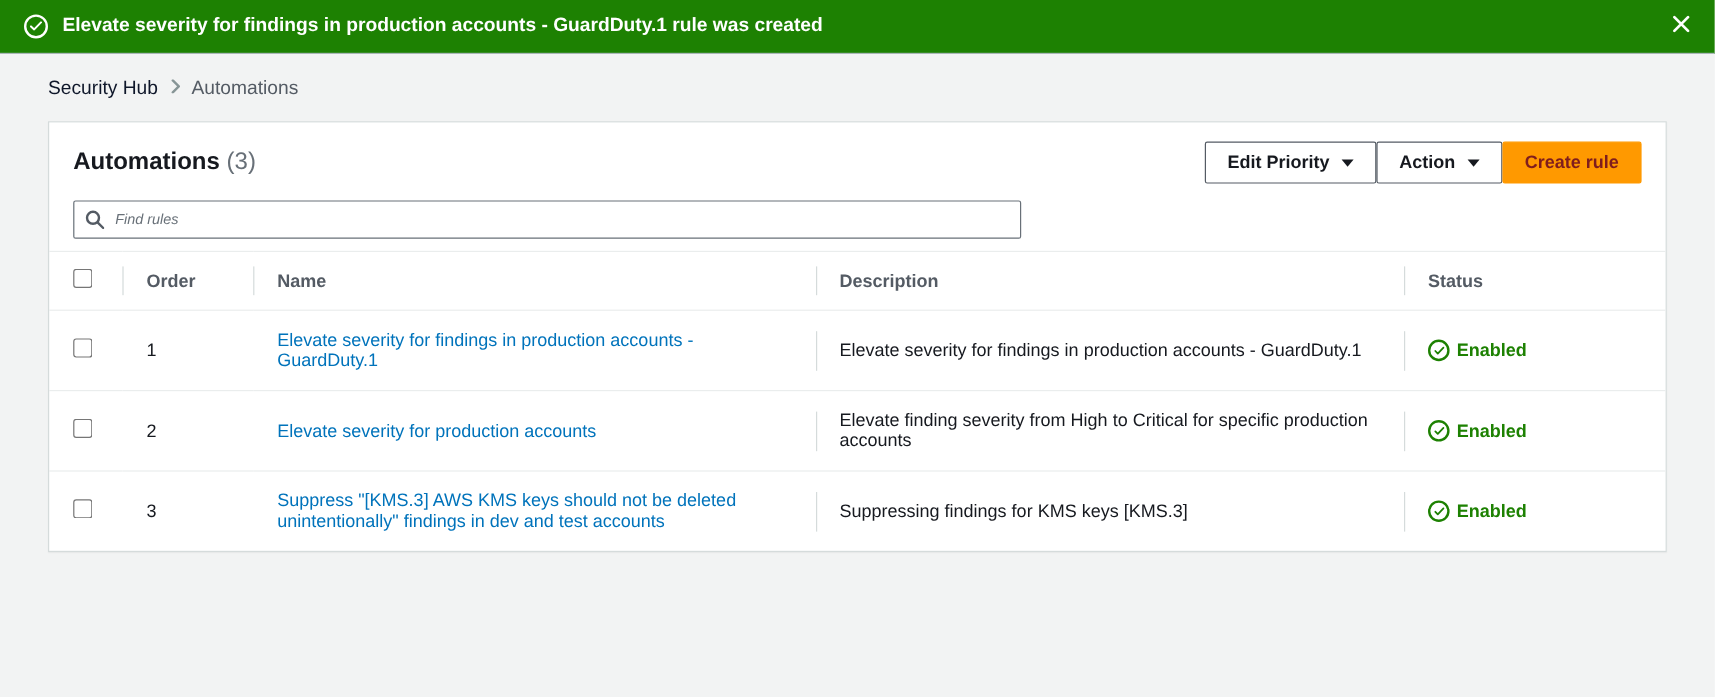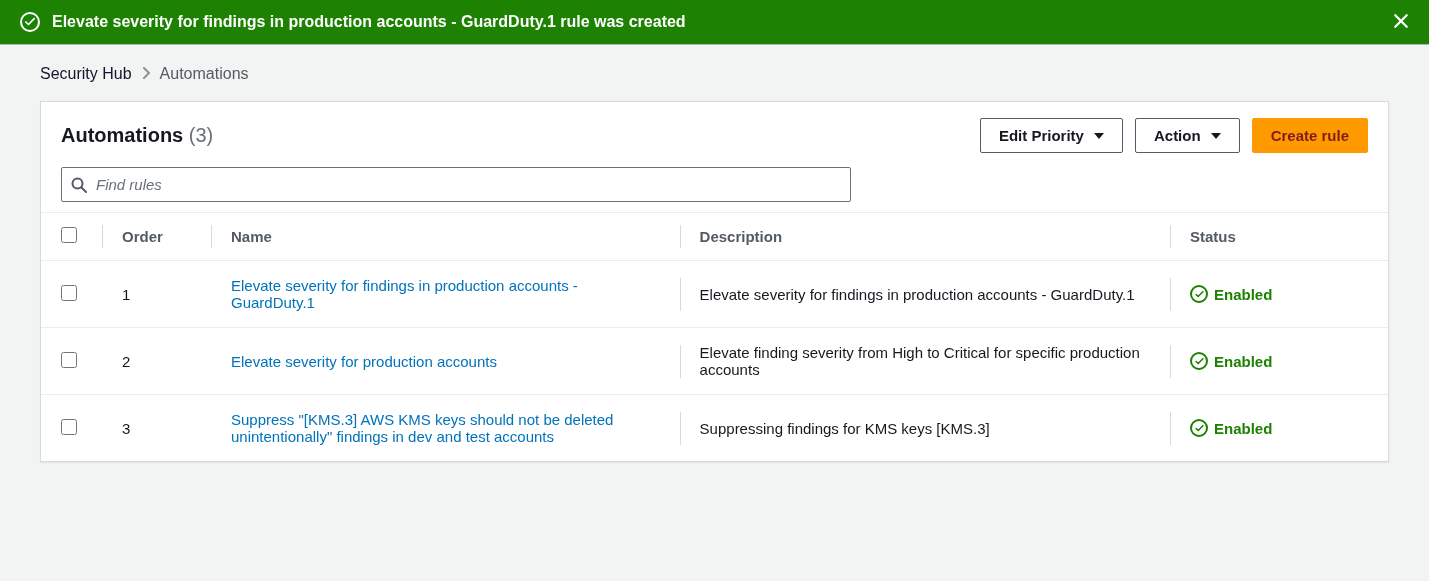--- a/index.html
+++ b/index.html
@@ -68,21 +68,20 @@
   }
   .panel-title {
     font-size: 20px;
     font-weight: 700;
     color: #16191f;
   }
   .panel-title .count { color: #687078; font-weight: 400; }
   .panel-actions {
     margin-left: auto;
     display: flex;
-    gap: 12px;
   }
   .btn {
     border: 1px solid #545b64;
     background: #fff;
     color: #16191f;
     font-weight: 700;
     font-size: 15px;
     padding: 8px 18px;
     cursor: pointer;
     display: inline-flex;
@@ -102,21 +101,21 @@
     color: #7f1d1d;
   }
   .search-row { padding: 0 20px 10px 20px; }
   .search-input {
     position: relative;
     max-width: 790px;
   }
   .search-input input {
     width: 100%;
     padding: 8px 28px 8px 34px;
-    font-size: 15px;
+    font-size: 12px;
     border: 1px solid #687078;
     border-radius: 2px;
     color: #16191f;
     font-style: italic;
   }
   .search-input input::placeholder { color: #687078; font-style: italic;}
   .search-icon-wrap {
     position: absolute; left: 10px; top: 50%; transform: translateY(-50%);
     color: #545b64;
     width: 16px; height: 16px;

